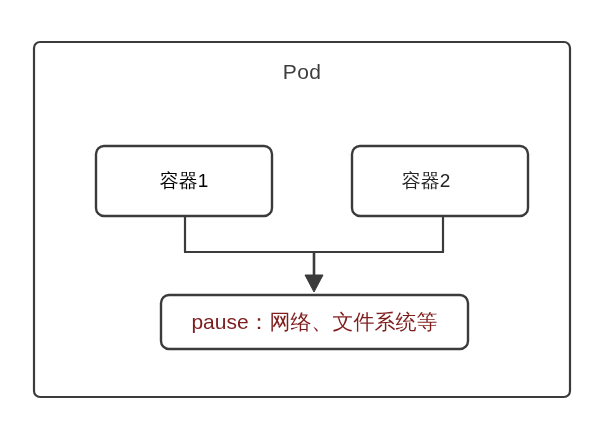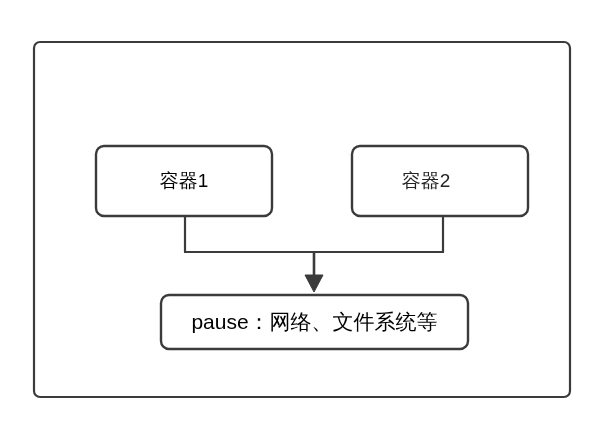--- a/index.html
+++ b/index.html
@@ -59,21 +59,21 @@
     height: 70px;
     font-size: 19px;
     color: #232323;
   }
   #pause-label {
     left: 161px;
     top: 295px;
     width: 307px;
     height: 54px;
     font-size: 21px;
-    color: #000000;
+    color: #7f1d1d;
   }
 </style>
 </head>
 <body>
 
 <div id="canvas">
 
   <svg id="diagram-svg" viewBox="0 0 604 426" xmlns="http://www.w3.org/2000/svg">
 
     <rect x="34" y="42" width="536" height="355" rx="6" ry="6" fill="#ffffff" stroke="#3b3b3b" stroke-width="2.2"></rect>
@@ -87,20 +87,21 @@
     <path d="M 314 252 L 314 277" fill="none" stroke="#3b3b3b" stroke-width="2.6"></path>
     <polygon points="305,275 323,275 314,292" fill="#3b3b3b" stroke="#3b3b3b" stroke-width="1"></polygon>
 
     <rect x="96" y="146" width="176" height="70" rx="8" ry="8" fill="#ffffff" stroke="#3b3b3b" stroke-width="2.4"></rect>
 
     <rect x="352" y="146" width="176" height="70" rx="8" ry="8" fill="#ffffff" stroke="#3b3b3b" stroke-width="2.4"></rect>
 
     <rect x="161" y="295" width="307" height="54" rx="8" ry="8" fill="#ffffff" stroke="#3b3b3b" stroke-width="2.4"></rect>
   </svg>
 
+  <div class="node-label" id="pod-title">Pod</div>
 
   <div class="node-label" id="container1-label">容器1</div>
 
   <div class="node-label" id="container2-label">容器2</div>
 
   <div class="node-label" id="pause-label">pause：网络、文件系统等</div>
 
 </div>
 
 </body></html>

